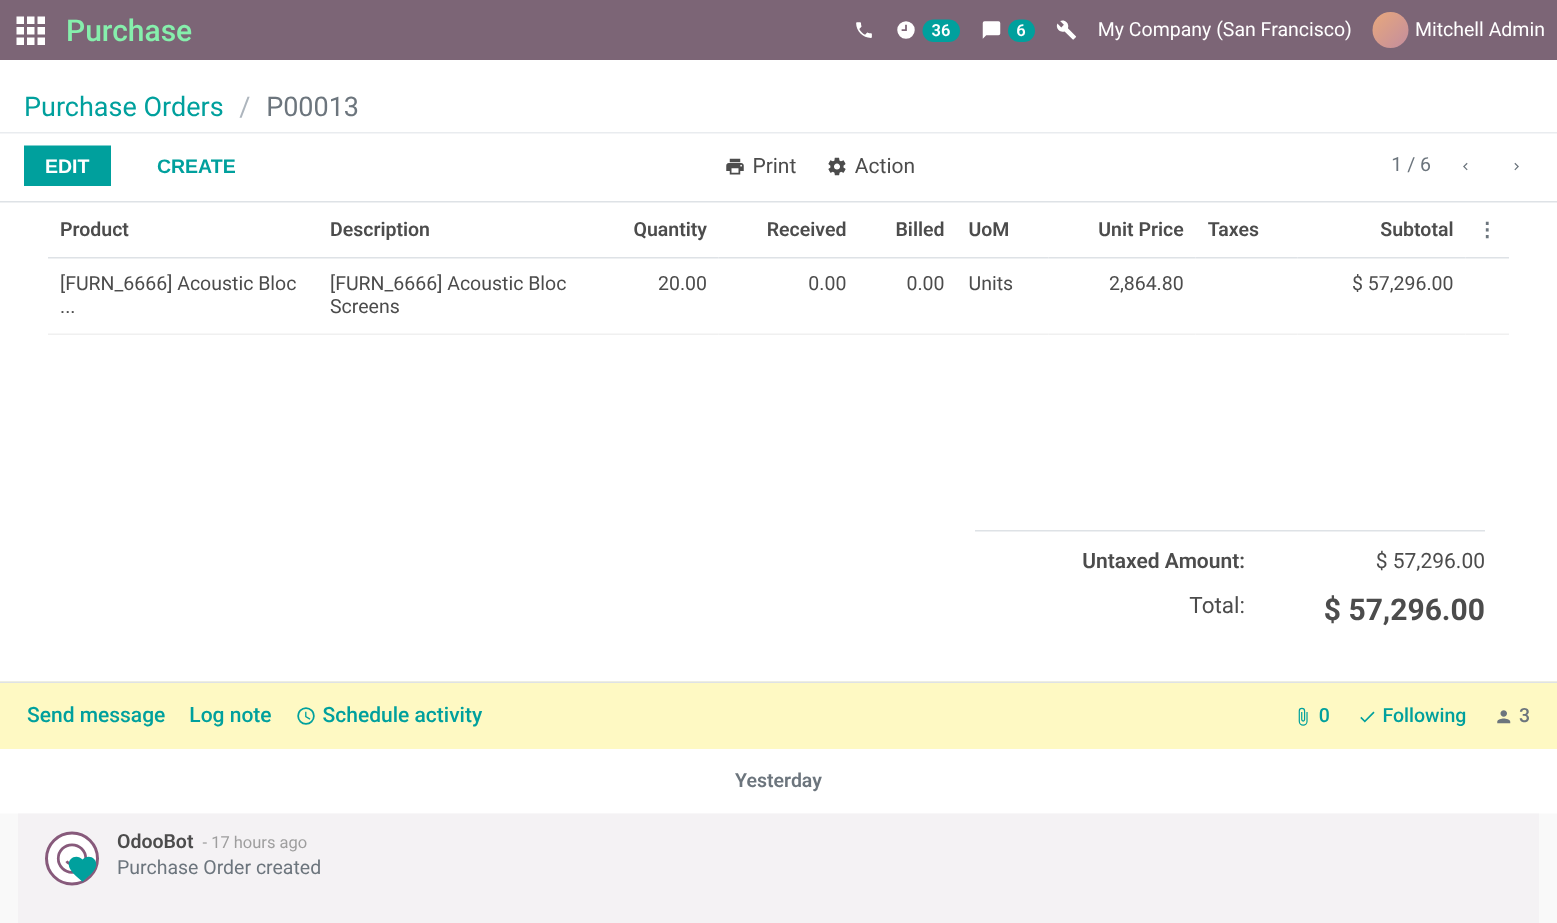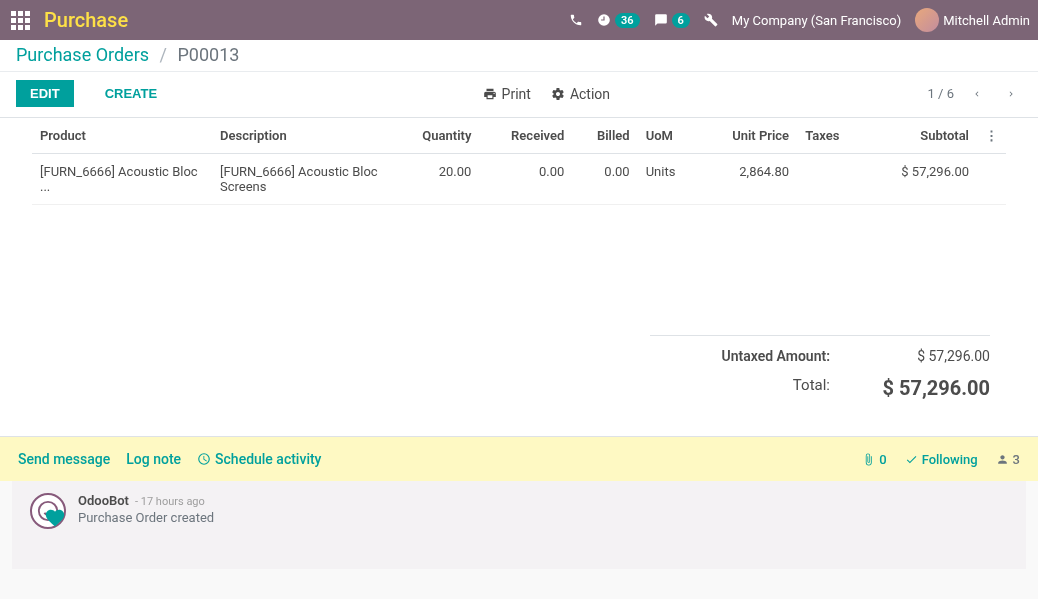--- a/index.html
+++ b/index.html
@@ -3,33 +3,33 @@
 <meta charset="utf-8">
 <style>
   * { box-sizing: border-box; margin: 0; padding: 0; }
   body { font-family: -apple-system, BlinkMacSystemFont, "Segoe UI", Roboto, "Helvetica Neue", Arial, sans-serif; font-size: 14px; color: #4c4c4c; background: #fff; }
   
   
   .navbar { background: #7c6576; height: 40px; display: flex; align-items: center; color: #fff; padding: 0 8px; }
   .apps-icon { width: 24px; height: 24px; display: flex; align-items: center; justify-content: center; margin-right: 12px; cursor: pointer; }
   .apps-grid { display: grid; grid-template-columns: repeat(3, 5px); grid-template-rows: repeat(3, 5px); gap: 2px; }
   .apps-grid span { background: #fff; width: 5px; height: 5px; }
-  .brand { font-size: 20px; font-weight: 500; color: #fde047; margin-right: 40px; }
+  .brand { font-size: 20px; font-weight: 500; color: #86efac; margin-right: 40px; }
   .nav-menu { display: flex; gap: 4px; }
   .nav-item { color: #fff; padding: 8px 10px; cursor: pointer; font-size: 14px; }
   .nav-spacer { flex: 1; }
   .systray { display: flex; align-items: center; gap: 14px; }
   .systray-item { display: flex; align-items: center; gap: 4px; cursor: pointer; color: #fff; font-size: 13px; }
   .badge { background: #00a09d; color: #fff; border-radius: 10px; padding: 1px 6px; font-size: 11px; font-weight: 600; }
   .company-name { font-size: 13px; }
   .avatar { width: 24px; height: 24px; border-radius: 50%; background: linear-gradient(135deg, #e8a87c, #c38d9e); display: inline-block; }
   .user-name { font-size: 13px; }
   
   
-  .breadcrumb-bar { padding: 4px 16px 6px; border-bottom: 1px solid #e9ecef; }
+  .breadcrumb-bar { padding: 21px 16px 6px; border-bottom: 1px solid #e9ecef; }
   .breadcrumb { font-size: 18px; color: #6c757d; }
   .breadcrumb a { color: #00a09d; text-decoration: none; cursor: pointer; }
   .breadcrumb .sep { color: #adb5bd; margin: 0 6px; }
   .breadcrumb .current { color: #6c757d; }
   
   
   .control-panel { display: flex; align-items: center; padding: 8px 16px 10px; border-bottom: 1px solid #dee2e6; }
   .btn-edit { background: #00a09d; color: #fff; border: none; padding: 6px 14px; font-weight: 600; font-size: 13px; cursor: pointer; margin-right: 23px; }
   .btn-create { background: none; border: none; color: #00a09d; font-weight: 600; font-size: 13px; cursor: pointer; padding: 6px 8px; }
   .cp-center { flex: 1; display: flex; justify-content: center; gap: 20px; }
@@ -253,20 +253,21 @@
       </span>
       <span class="chatter-stat muted">
         <svg width="13" height="13" viewBox="0 0 24 24" fill="#6c757d">
             <path d="M12 12c2.2 0 4-1.8 4-4s-1.8-4-4-4-4 1.8-4 4 1.8 4 4 4zm0 2c-2.7 0-8 1.3-8 4v2h16v-2c0-2.7-5.3-4-8-4z"></path>
           </svg>
         <span>3</span>
       </span>
     </div>
   </div>
 
+  <div class="timeline-sep">Yesterday</div>
 
   <div class="message">
     <div class="msg-avatar">
       <svg viewBox="0 0 24 24" fill="none" stroke="#875a7b" stroke-width="2">
           <circle cx="12" cy="12" r="10"></circle>
           <path d="M8 14s1.5 2 4 2 4-2 4-2"></path>
           <line x1="9" y1="9" x2="9.01" y2="9"></line>
           <line x1="15" y1="9" x2="15.01" y2="9"></line>
         </svg>
       <svg style="position:absolute;bottom:-2px;right:-2px" width="12" height="12" viewBox="0 0 24 24" fill="#00a09d">

